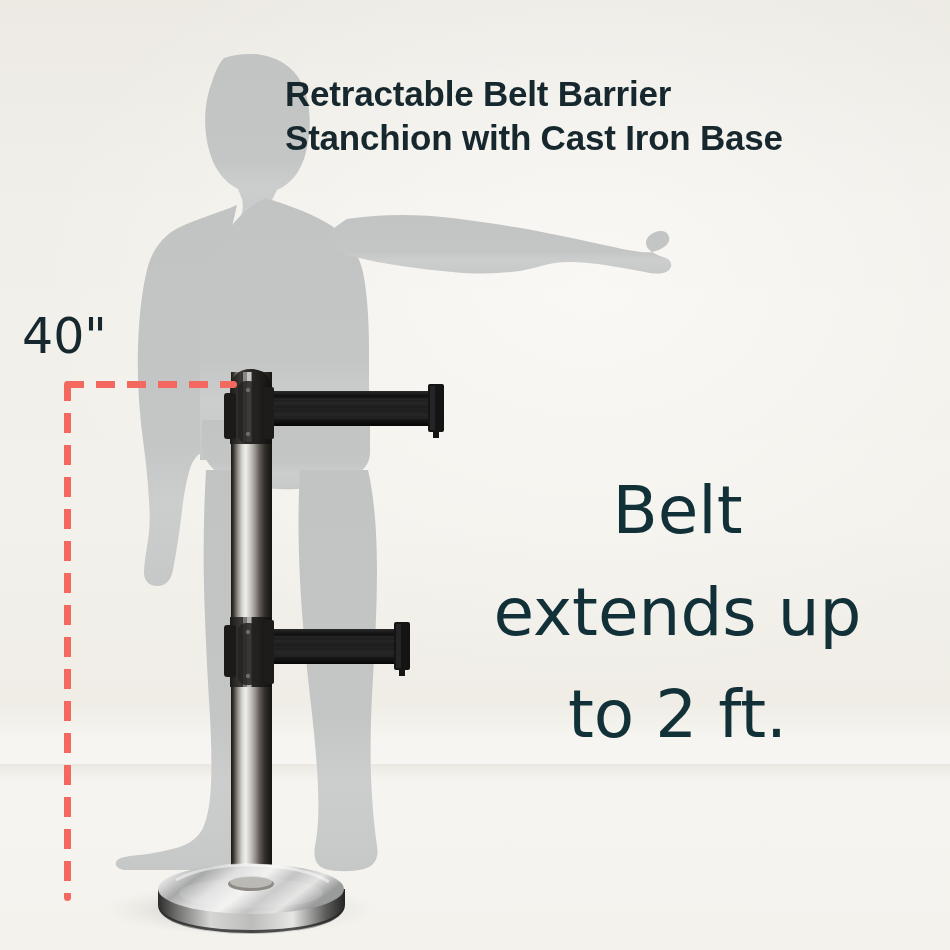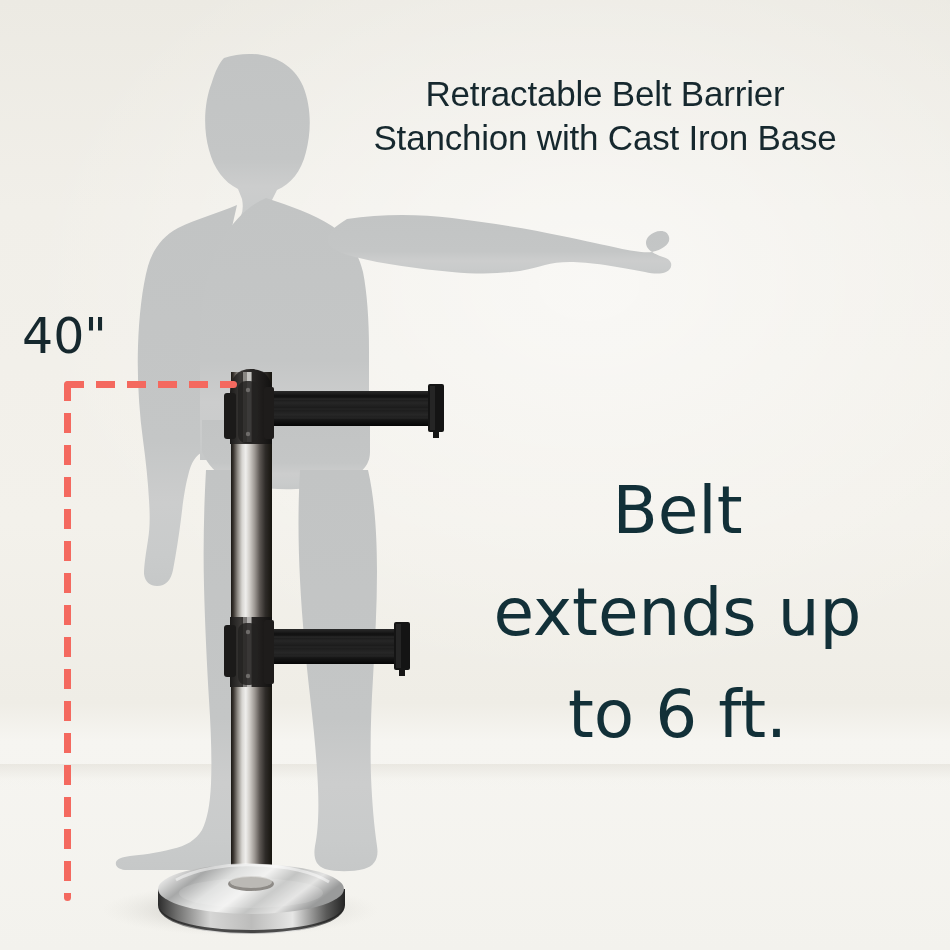--- a/index.html
+++ b/index.html
@@ -55,23 +55,23 @@
     left: 0; top: 0;
     width: 950px; height: 950px;
   }
 
   
   .title {
     position: absolute;
     right: 25px;
     top: 72px;
     width: 640px;
-    text-align: center;
+    text-align: left;
     font-family: "Liberation Sans", sans-serif;
-    font-weight: normal;
+    font-weight: bold;
     font-size: 35px;
     line-height: 44px;
     letter-spacing: -0.2px;
     color: #16282e;
     white-space: pre-line;
   }
   .dim-label {
     position: absolute;
     left: 22px;
     top: 311px;
@@ -369,15 +369,15 @@
   </svg>
 
   <div class="dim-h"></div>
   <div class="dim-v"></div>
 
   <div class="title">Retractable Belt Barrier
 Stanchion with Cast Iron Base</div>
   <div class="dim-label">40"</div>
   <div class="belt-callout">Belt
 extends up
-to 6 ft.</div>
+to 2 ft.</div>
 
 </div>
 
 </body></html>

